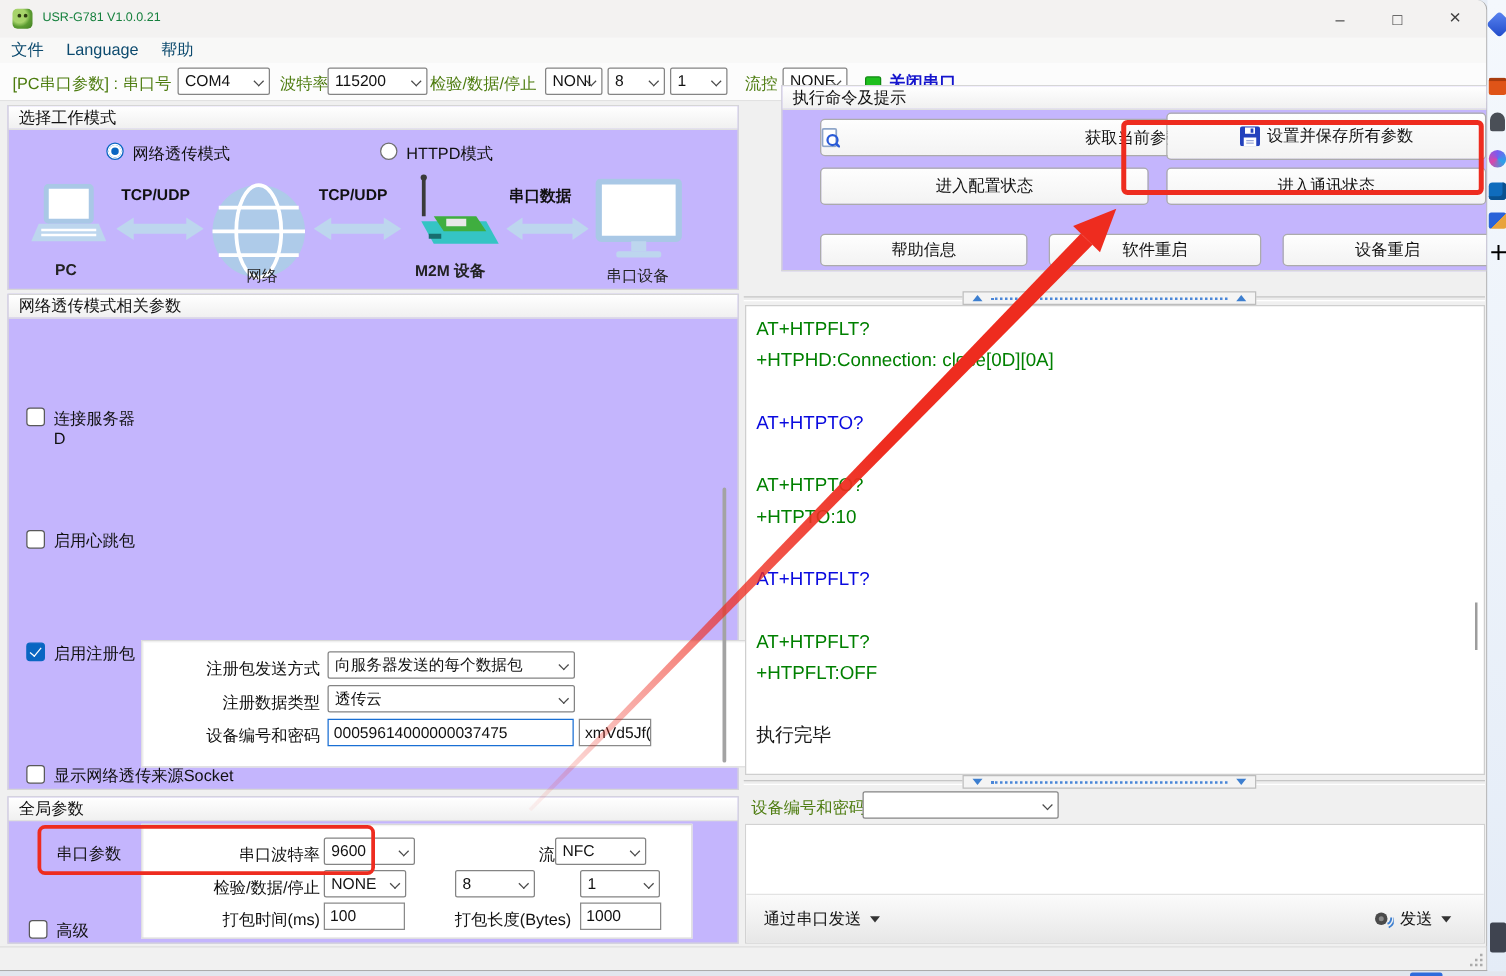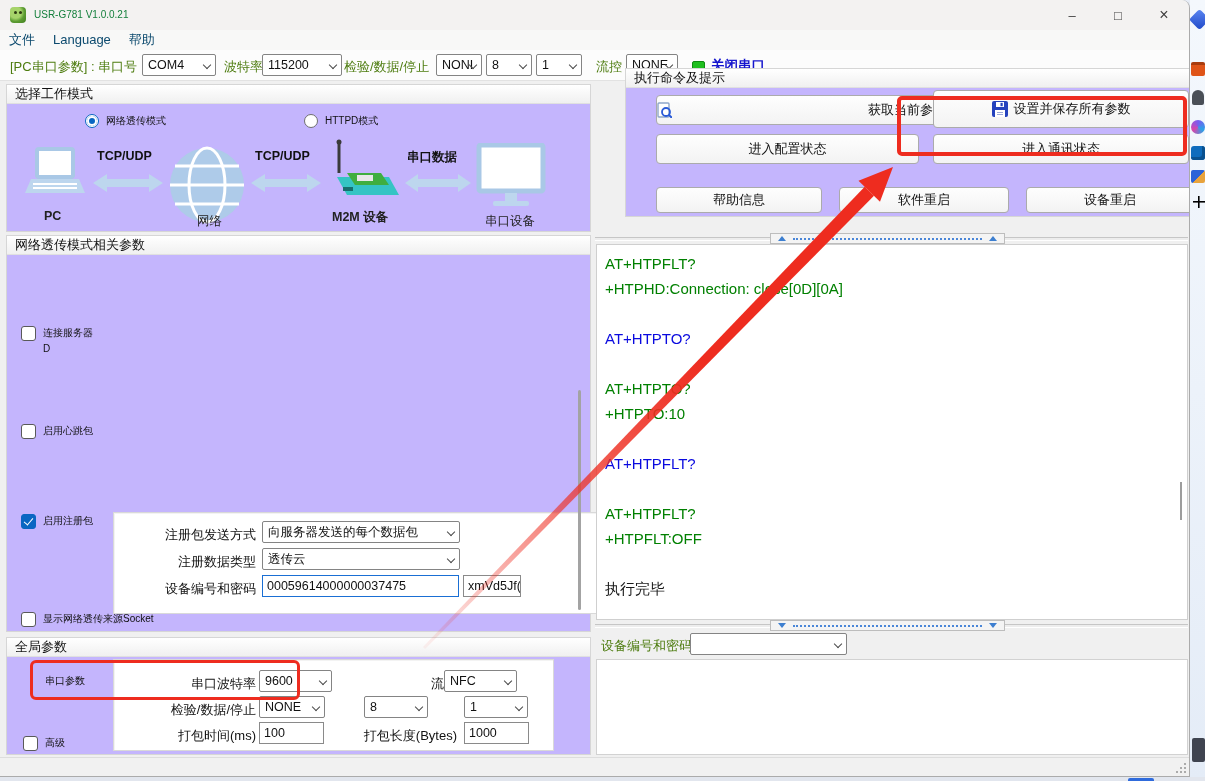--- a/index.html
+++ b/index.html
@@ -42,21 +42,21 @@
   .group-h{position:absolute;left:0;top:0;right:0;height:18px;background:linear-gradient(#ffffff,#f0f0f0);
            border-bottom:1px solid #e0e0e0;font-size:13px;color:#111;line-height:18px;padding-left:8px;}
 
   
   .radio{position:absolute;width:14px;height:14px;border-radius:50%;border:1px solid #6f6f6f;background:#fff;box-sizing:border-box;}
   .radio.on{border:1px solid #0a66c2;}
   .radio.on::after{content:"";position:absolute;left:1px;top:1px;right:1px;bottom:1px;border-radius:50%;background:#0a66c2;box-shadow:inset 0 0 0 2px #fff;}
   .cb{position:absolute;width:15px;height:15px;border:1.4px solid #595959;border-radius:3px;background:#fff;box-sizing:border-box;}
   .cb.on{background:#0a66c2;border-color:#0a66c2;}
   .cb.on::after{content:"";position:absolute;left:4px;top:1px;width:4px;height:8px;border-right:1.8px solid #fff;border-bottom:1.8px solid #fff;transform:rotate(40deg);}
-  .cb-label{position:absolute;font-size:10px;color:#111;white-space:nowrap;}
+  .cb-label{position:absolute;font-size:13px;color:#111;white-space:nowrap;}
 
   
   .node-label{position:absolute;font-size:12.5px;font-weight:bold;color:#222;white-space:nowrap;}
   .link-label{position:absolute;font-size:12.5px;font-weight:bold;color:#111;white-space:nowrap;}
 
   
   .inset{position:absolute;background:#fff;border:1px solid #d9d9d9;box-sizing:border-box;
          box-shadow:inset 1px 1px 0 #f3f3f3;}
   .rlabel{position:absolute;font-size:13px;color:#111;white-space:nowrap;text-align:right;}
 
@@ -347,20 +347,33 @@
         <span class="dots"></span>
         <span class="tri-down"></span>
       </div>
     </div>
 
     <span class="lbl" style="left:601px;top:637px;position:absolute;">设备编号和密码</span>
     <div class="combo" style="left:690px;top:633px;width:157px;position:absolute;"><span></span><span class="chev"></span></div>
 
     <div class="send-panel">
       <div class="abs" style="left:0;top:0;right:0;height:58px;background:#fff;"></div>
+      <div class="send-bottom">
+        <span style="margin-left:14px;">通过串口发送</span>
+        <span class="dd-tri"></span>
+        <span style="flex:1;"></span>
+        <svg width="16" height="15" style="margin-right:5px;">
+          <circle cx="6" cy="7" r="5" fill="#4a4a4a"></circle>
+          <circle cx="6" cy="7" r="2" fill="#8a8a8a"></circle>
+          <path d="M11,11 q3,-1 3,-5" fill="none" stroke="#3d7fd0" stroke-width="1.5"></path>
+          <path d="M12,14 q4.5,-2 4.5,-8" fill="none" stroke="#3d7fd0" stroke-width="1.5"></path>
+        </svg>
+        <span>发送</span>
+        <span class="dd-tri" style="margin-right:26px;"></span>
+      </div>
     </div>
 
     <div class="statusbar">
       <div class="grip"></div>
     </div>
   </div>
 
   <div class="anno-box" style="left:897px;top:96px;width:282px;height:52px;"></div>
   <div class="anno-box" style="left:30px;top:660px;width:264px;height:34px;border-width:3px;border-radius:6px;"></div>
   <svg id="anno-arrow" width="1205" height="781">

